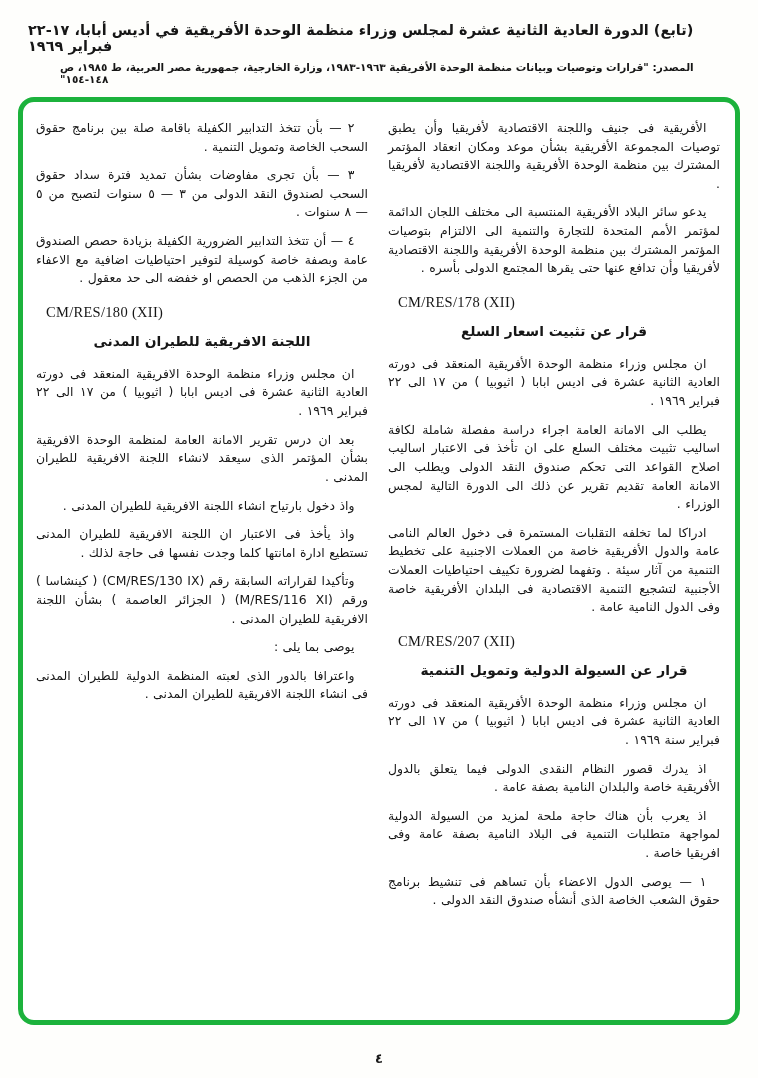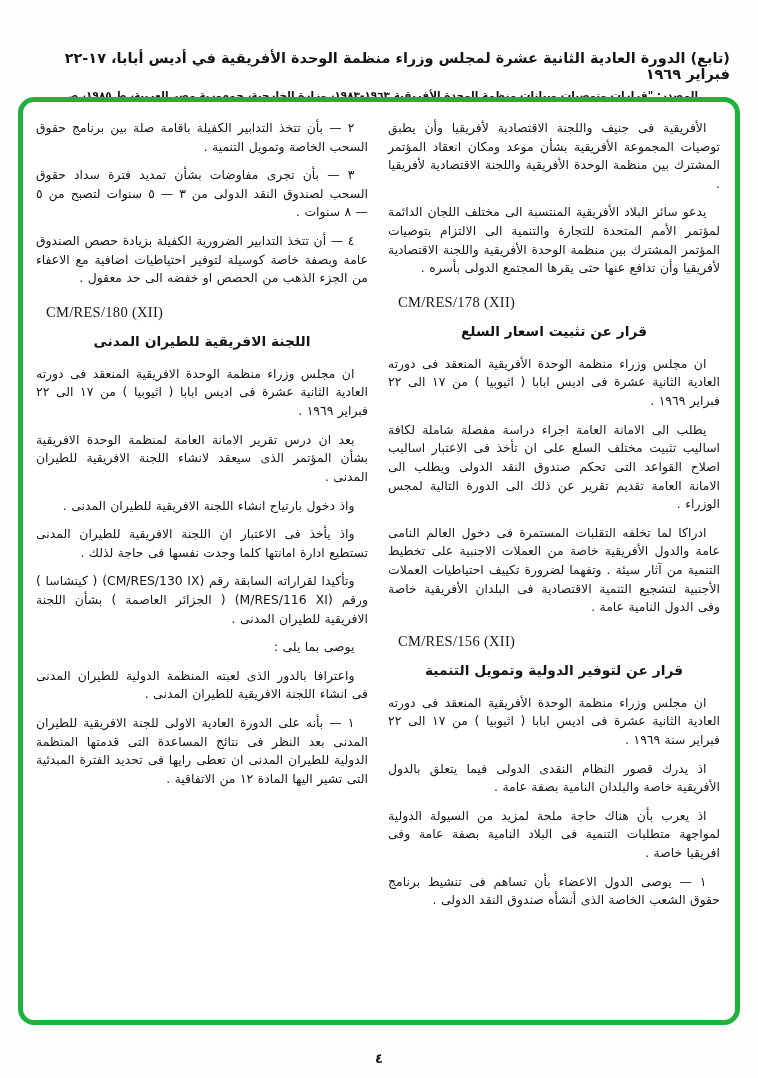--- a/index.html
+++ b/index.html
@@ -9,21 +9,21 @@
     font-family:"DejaVu Sans",sans-serif;
     color:#161616;
     position:relative;
     overflow:hidden;
   }
   .page{position:relative;width:758px;height:1078px;}
 
   
   .header{
     position:absolute;top:22px;left:0;right:0;
-    text-align:right;direction:rtl;margin-top:28px;
+    text-align:left;direction:rtl;
   }
   .header-line1{
     font-size:14.5px;font-weight:bold;letter-spacing:0;
     padding:0 28px;
   }
   .header-line2{
     font-size:10.5px;font-weight:bold;margin-top:7px;
     padding:0 60px;
   }
 
@@ -84,42 +84,41 @@
     <div class="columns">
 
       <div class="col">
         <p class="para">الأفريقية فى جنيف واللجنة الاقتصادية لأفريقيا وأن يطبق توصيات المجموعة الأفريقية بشأن موعد ومكان انعقاد المؤتمر المشترك بين منظمة الوحدة الأفريقية واللجنة الاقتصادية لأفريقيا .</p>
         <p class="para">يدعو سائر البلاد الأفريقية المنتسبة الى مختلف اللجان الدائمة لمؤتمر الأمم المتحدة للتجارة والتنمية الى الالتزام بتوصيات المؤتمر المشترك بين منظمة الوحدة الأفريقية واللجنة الاقتصادية لأفريقيا وأن تدافع عنها حتى يقرها المجتمع الدولى بأسره .</p>
         <div class="res-label">CM/RES/178 (XII)</div>
         <div class="section-heading">قرار عن تثبيت اسعار السلع</div>
         <p class="para">ان مجلس وزراء منظمة الوحدة الأفريقية المنعقد فى دورته العادية الثانية عشرة فى اديس ابابا ( اثيوبيا ) من ١٧ الى ٢٢ فبراير ١٩٦٩ .</p>
         <p class="para">يطلب الى الامانة العامة اجراء دراسة مفصلة شاملة لكافة اساليب تثبيت مختلف السلع على ان تأخذ فى الاعتبار اساليب اصلاح القواعد التى تحكم صندوق النقد الدولى ويطلب الى الامانة العامة تقديم تقرير عن ذلك الى الدورة التالية لمجس الوزراء .</p>
         <p class="para">ادراكا لما تخلفه التقلبات المستمرة فى دخول العالم النامى عامة والدول الأفريقية خاصة من العملات الاجنبية على تخطيط التنمية من آثار سيئة . وتفهما لضرورة تكييف احتياطيات العملات الأجنبية لتشجيع التنمية الاقتصادية فى البلدان الأفريقية خاصة وفى الدول النامية عامة .</p>
-        <div class="res-label">CM/RES/156 (XII)</div>
-        <div class="section-heading">قرار عن لتوفير الدولية وتمويل التنمية</div>
+        <div class="res-label">CM/RES/207 (XII)</div>
+        <div class="section-heading">قرار عن السيولة الدولية وتمويل التنمية</div>
         <p class="para">ان مجلس وزراء منظمة الوحدة الأفريقية المنعقد فى دورته العادية الثانية عشرة فى اديس ابابا ( اثيوبيا ) من ١٧ الى ٢٢ فبراير سنة ١٩٦٩ .</p>
         <p class="para">اذ يدرك قصور النظام النقدى الدولى فيما يتعلق بالدول الأفريقية خاصة والبلدان النامية بصفة عامة .</p>
         <p class="para">اذ يعرب بأن هناك حاجة ملحة لمزيد من السيولة الدولية لمواجهة متطلبات التنمية فى البلاد النامية بصفة عامة وفى افريقيا خاصة .</p>
         <p class="para">١ — يوصى الدول الاعضاء بأن تساهم فى تنشيط برنامج حقوق الشعب الخاصة الذى أنشأه صندوق النقد الدولى .</p>
       </div>
 
       <div class="col">
         <p class="para">٢ — بأن تتخذ التدابير الكفيلة باقامة صلة بين برنامج حقوق السحب الخاصة وتمويل التنمية .</p>
         <p class="para">٣ — بأن تجرى مفاوضات بشأن تمديد فترة سداد حقوق السحب لصندوق النقد الدولى من ٣ — ٥ سنوات لتصبح من ٥ — ٨ سنوات .</p>
         <p class="para">٤ — أن تتخذ التدابير الضرورية الكفيلة بزيادة حصص الصندوق عامة وبصفة خاصة كوسيلة لتوفير احتياطيات اضافية مع الاعفاء من الجزء الذهب من الحصص او خفضه الى حد معقول .</p>
         <div class="res-label">CM/RES/180 (XII)</div>
         <div class="section-heading">اللجنة الافريقية للطيران المدنى</div>
         <p class="para">ان مجلس وزراء منظمة الوحدة الافريقية المنعقد فى دورته العادية الثانية عشرة فى اديس ابابا ( اثيوبيا ) من ١٧ الى ٢٢ فبراير ١٩٦٩ .</p>
         <p class="para">بعد ان درس تقرير الامانة العامة لمنظمة الوحدة الافريقية بشأن المؤتمر الذى سيعقد لانشاء اللجنة الافريقية للطيران المدنى .</p>
         <p class="para">واذ دخول بارتياح انشاء اللجنة الافريقية للطيران المدنى .</p>
         <p class="para">واذ يأخذ فى الاعتبار ان اللجنة الافريقية للطيران المدنى تستطيع ادارة امانتها كلما وجدت نفسها فى حاجة لذلك .</p>
         <p class="para">وتأكيدا لقراراته السابقة رقم (CM/RES/130 IX) ( كينشاسا ) ورقم (M/RES/116 XI) ( الجزائر العاصمة ) بشأن اللجنة الافريقية للطيران المدنى .</p>
         <p class="para">يوصى بما يلى :</p>
         <p class="para">واعترافا بالدور الذى لعبته المنظمة الدولية للطيران المدنى فى انشاء اللجنة الافريقية للطيران المدنى .</p>
-        <p class="para">١ — بأنه على الدورة العادية الاولى للجنة الافريقية للطيران المدنى بعد النظر فى نتائج المساعدة التى قدمتها المنظمة الدولية للطيران المدنى ان تعطى رايها فى تحديد الفترة المبدئية التى تشير اليها المادة ١٢ من الاتفاقية .</p>
       </div>
 
     </div>
   </div>
 
   <div class="page-number">٤</div>
 
 </div>
 
 </body></html>

